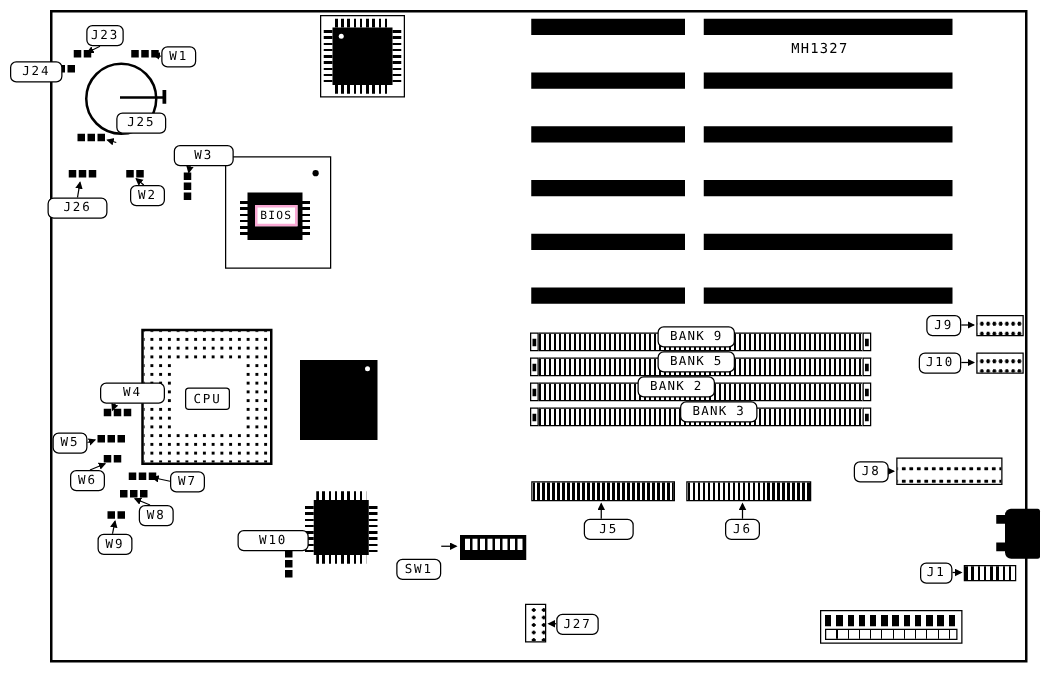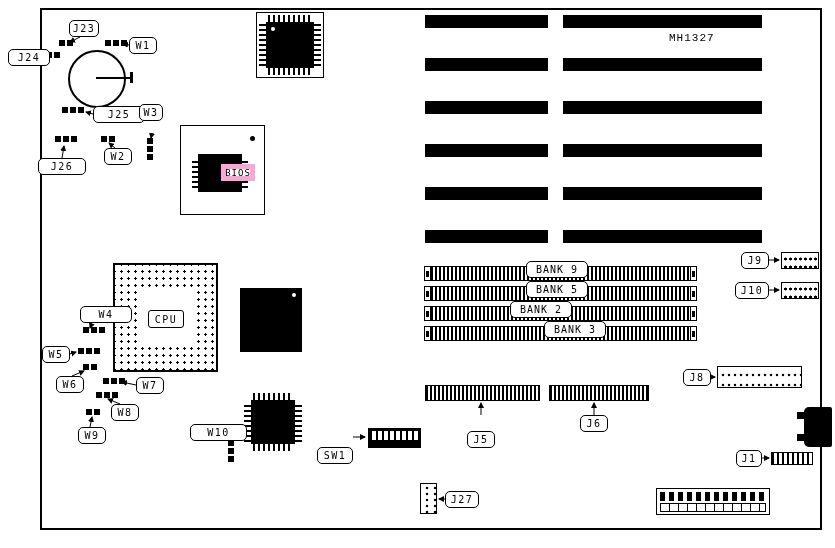--- a/index.html
+++ b/index.html
@@ -12,21 +12,21 @@
         display:flex; align-items:center; justify-content:center; font-size:10px; letter-spacing:1.5px;
         z-index:6; white-space:nowrap; }
   .co.bank { letter-spacing:1px; }
 
   .jp { position:absolute; display:flex; gap:2px; z-index:2; }
   .jp.v { flex-direction:column; }
   .jp i { display:block; width:6px; height:6px; background:#000; }
 
   .isa { position:absolute; height:13px; background:#000; z-index:1; }
 
-  .model { position:absolute; left:669px; top:32px; font-size:11px; letter-spacing:1px; z-index:2;font-family:Liberation Mono, monospace; }
+  .model { position:absolute; left:633px; top:32px; font-size:11px; letter-spacing:1px; z-index:2; }
 
   .bank-row { position:absolute; left:424px; width:273px; height:15px; display:flex; z-index:1; }
   .bank-cap { width:7px; height:15px; border:1px solid #000; background:#fff; position:relative; }
   .bank-cap::after { content:""; position:absolute; left:1px; top:4px; width:3px; height:6px; background:#000; }
   .bank-strip { flex:1; border-top:1px solid #000; border-bottom:1px solid #000;
                 background:repeating-linear-gradient(90deg,#000 0 2px,#fff 2px 4px); }
 
   .pin-grid { position:absolute; border:1px solid #000; background-color:#fff;
               background-image:radial-gradient(circle,#000 1.4px,transparent 1.6px); z-index:2; }
   .g2x8  { background-size:5px 8px;  background-position:1px 2px; }
@@ -56,22 +56,22 @@
   .batt-cap  { position:absolute; left:130px; top:72px; width:3px; height:11px; background:#000; z-index:2; }
 
   .qfp-outline { position:absolute; border:1px solid #000; background:#fff; z-index:1; }
   .chip-body { position:absolute; background:#000; z-index:2; }
   .pins-h { position:absolute; height:7px; background:repeating-linear-gradient(90deg,#000 0 2px,transparent 2px 5px); z-index:2; }
   .pins-v { position:absolute; width:7px;  background:repeating-linear-gradient(0deg,#000 0 2px,transparent 2px 5px); z-index:2; }
   .dot-w { position:absolute; width:4px; height:4px; background:#fff; border-radius:50%; z-index:3; }
   .dot-b { position:absolute; width:5px; height:5px; background:#000; border-radius:50%; z-index:3; }
 
   .bios-outer { position:absolute; left:180px; top:125px; width:85px; height:90px; border:1px solid #000; background:#fff; z-index:1; }
-  .bios-label { position:absolute; left:204px; top:164px; width:34px; height:17px; border:5px solid #f9a8d4; background:#fff;
-                display:flex; align-items:center; justify-content:center; font-size:9px; letter-spacing:1px; z-index:4;margin-left:17px; }
+  .bios-label { position:absolute; left:204px; top:164px; width:34px; height:17px; border:2px solid #f9a8d4; background:#fff;
+                display:flex; align-items:center; justify-content:center; font-size:9px; letter-spacing:1px; z-index:4; }
 
   .cpu-socket { position:absolute; left:113px; top:263px; width:105px; height:109px; border:2px solid #000; background-color:#fff;
                 background-image:radial-gradient(circle,#000 1.2px,transparent 1.4px); background-size:7px 7px; background-position:3px 3px; z-index:1; }
   .cpu-center { position:absolute; left:137px; top:290px; width:56px; height:55px; background:#fff; z-index:2; }
   .cpu-label { position:absolute; left:148px; top:310px; width:36px; height:18px; border:1px solid #000; border-radius:3px; background:#fff;
                display:flex; align-items:center; justify-content:center; font-size:10px; letter-spacing:1.5px; z-index:4; }
 
   .leaders { position:absolute; left:0; top:0; z-index:5; pointer-events:none; }
 </style>
 </head>
@@ -274,33 +274,33 @@
     <line x1="711" y1="377" x2="715" y2="377" stroke="#000" stroke-width="1" marker-end="url(#arr)"></line>
     <line x1="769" y1="260" x2="779" y2="260" stroke="#000" stroke-width="1" marker-end="url(#arr)"></line>
     <line x1="769" y1="290" x2="779" y2="290" stroke="#000" stroke-width="1" marker-end="url(#arr)"></line>
     <line x1="762" y1="458" x2="769" y2="458" stroke="#000" stroke-width="1" marker-end="url(#arr)"></line>
     <line x1="445" y1="499" x2="439" y2="499" stroke="#000" stroke-width="1" marker-end="url(#arr)"></line>
   </svg>
 
   <div class="co" style="left:69px;top:20px;width:30px">J23</div>
   <div class="co" style="left:129px;top:37px;width:28px">W1</div>
   <div class="co" style="left:8px;top:49px;width:42px">J24</div>
-  <div class="co" style="left:93px;top:106px;width:52px">J25</div>
-  <div class="co" style="left:139px;top:104px;width:24px">W3</div>
+  <div class="co" style="left:93px;top:90px;width:40px">J25</div>
+  <div class="co" style="left:139px;top:116px;width:48px">W3</div>
   <div class="co" style="left:38px;top:158px;width:48px">J26</div>
   <div class="co" style="left:104px;top:148px;width:28px">W2</div>
   <div class="co" style="left:80px;top:306px;width:52px">W4</div>
   <div class="co" style="left:42px;top:346px;width:28px">W5</div>
   <div class="co" style="left:56px;top:376px;width:28px">W6</div>
   <div class="co" style="left:136px;top:377px;width:28px">W7</div>
   <div class="co" style="left:111px;top:404px;width:28px">W8</div>
   <div class="co" style="left:78px;top:427px;width:28px">W9</div>
   <div class="co" style="left:190px;top:424px;width:57px">W10</div>
   <div class="co" style="left:317px;top:447px;width:36px">SW1</div>
-  <div class="co" style="left:467px;top:431px;width:28px">J5</div>
+  <div class="co" style="left:467px;top:415px;width:40px">J5</div>
   <div class="co" style="left:580px;top:415px;width:28px">J6</div>
   <div class="co" style="left:683px;top:369px;width:28px">J8</div>
   <div class="co" style="left:741px;top:252px;width:28px">J9</div>
   <div class="co" style="left:735px;top:282px;width:34px">J10</div>
   <div class="co" style="left:736px;top:450px;width:26px">J1</div>
   <div class="co" style="left:445px;top:491px;width:34px">J27</div>
 
 </div>
 
 </body></html>

